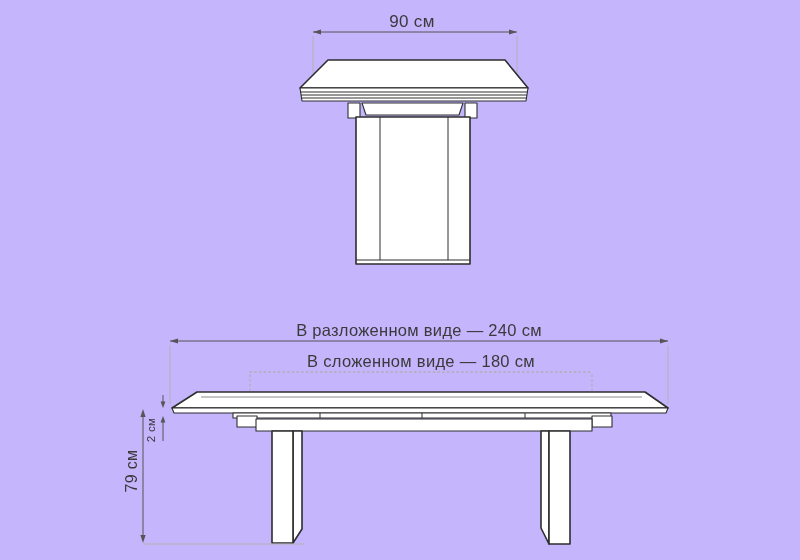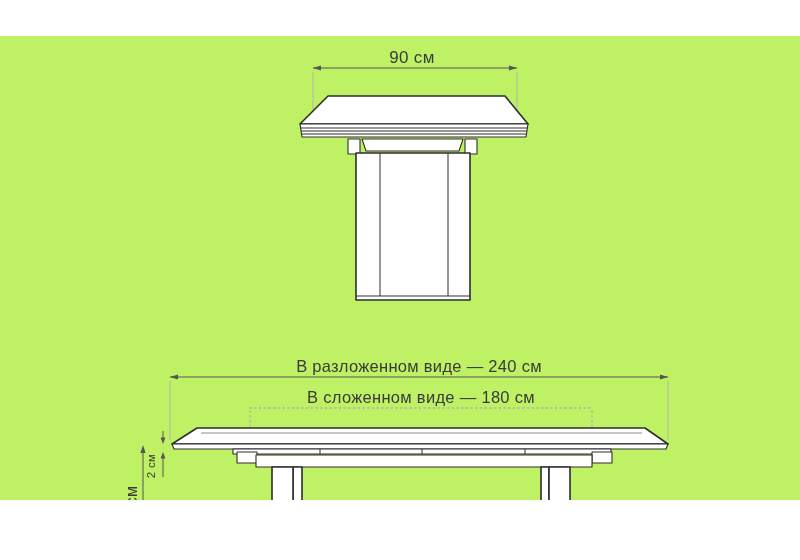--- a/index.html
+++ b/index.html
@@ -3,24 +3,23 @@
 <meta charset="utf-8">
 <style>
   html, body {
     margin: 0;
     padding: 0;
     background: #ffffff;
   }
   .canvas {
     position: relative;
     width: 800px;
-    height: 464px;
-    background: #bef264;
+    height: 560px;
+    background: #c4b5fd;
     overflow: hidden;
-    margin-top: 36px;
   }
   svg {
     display: block;
   }
   text {
     font-family: "Liberation Sans", "DejaVu Sans", sans-serif;
     fill: #3a3a3a;
     letter-spacing: 0.3px;
   }
   .lbl-main  { font-size: 16.5px; }

